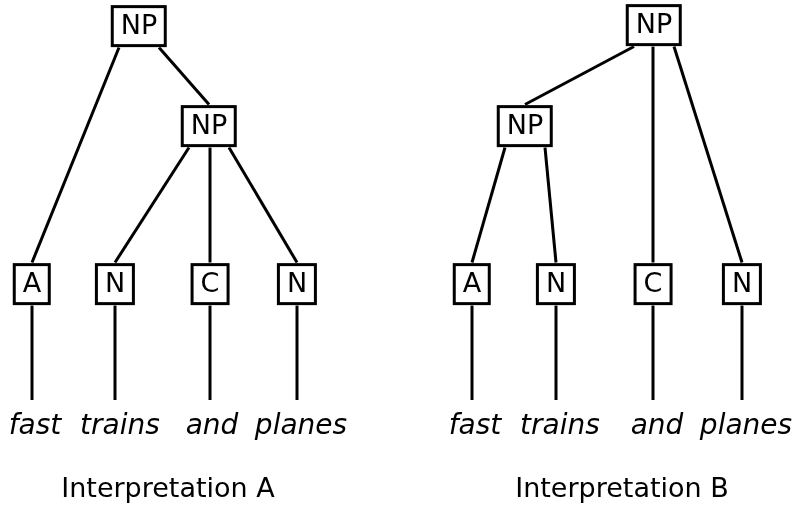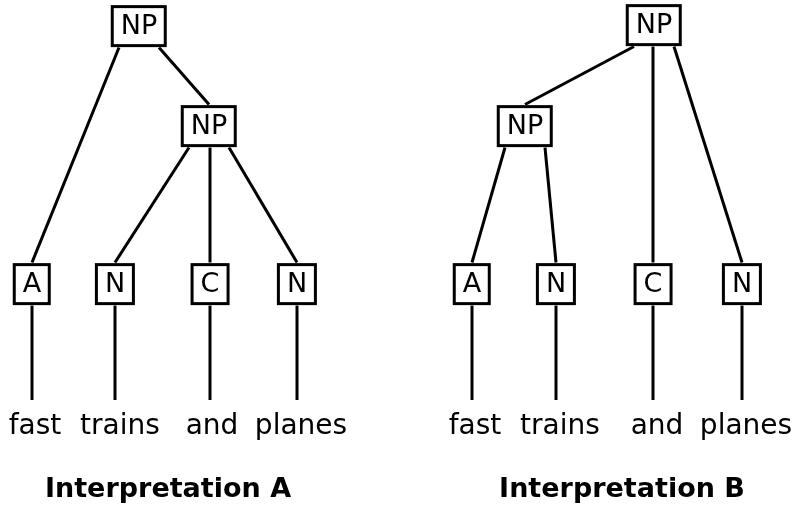--- a/index.html
+++ b/index.html
@@ -30,29 +30,29 @@
     border: 3px solid #000000;
     font-size: 27px;
     line-height: 1.25;
     padding: 0 7px 2px 7px;
     text-align: left;
     white-space: nowrap;
   }
   .word {
     position: absolute;
     transform: translate(-50%, -50%);
+    font-style: italic;
     font-size: 28px;
     white-space: nowrap;
   }
   .caption {
     position: absolute;
     transform: translate(-50%, -50%);
     font-size: 27px;
     white-space: nowrap;
-    font-weight: bold;
   }
   .caption-a { left: 168px; top: 487px; }
   .caption-b { left: 622px; top: 487px; text-align: right; }
 </style>
 </head>
 <body>
 
 <div class="canvas" id="canvas">
   <svg class="edges-svg" id="edges-svg" xmlns="http://www.w3.org/2000/svg" width="800" height="513" viewBox="0 0 800 513">
       <line x1="119" y1="47.5" x2="32" y2="262.5" stroke="#000000" stroke-width="3"></line>

